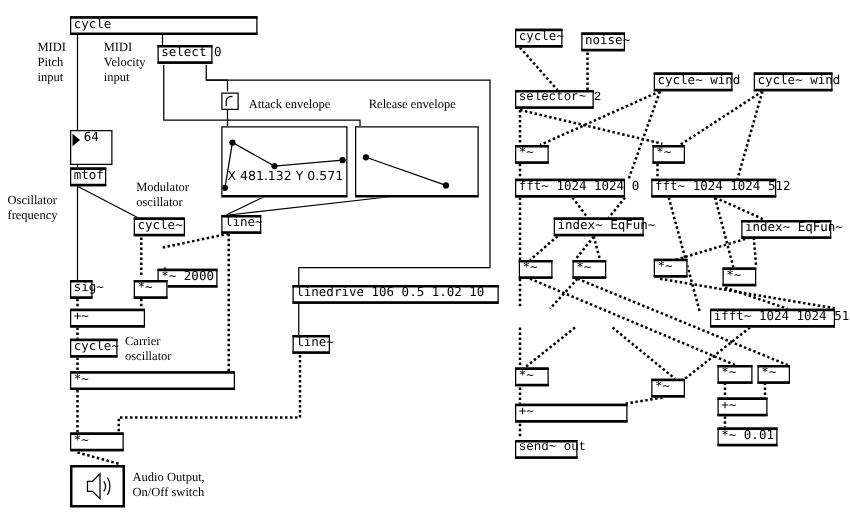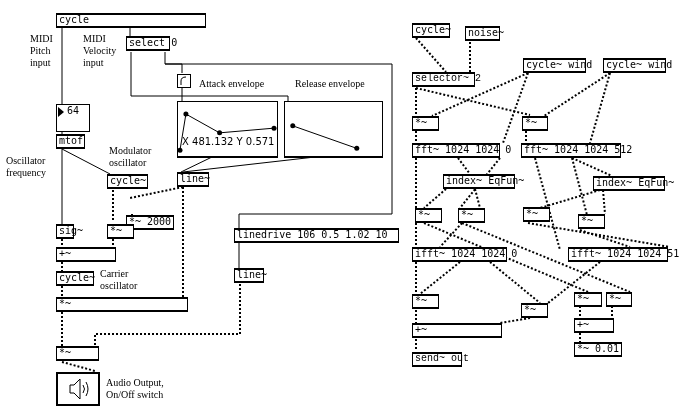--- a/index.html
+++ b/index.html
@@ -179,21 +179,20 @@
   <div class="obj" style="left:521px;top:143px;width:100px;"><span>fft~ 1024 1024 512</span></div>
 
   <div class="obj" style="left:443px;top:174px;width:72px;"><span>index~ EqFun~</span></div>
   <div class="obj" style="left:593px;top:176px;width:72px;"><span>index~ EqFun~</span></div>
 
   <div class="obj" style="left:415px;top:208px;width:27px;"><span>*~</span></div>
   <div class="obj" style="left:458px;top:208px;width:27px;"><span>*~</span></div>
   <div class="obj" style="left:523px;top:207px;width:27px;"><span>*~</span></div>
   <div class="obj" style="left:578px;top:214px;width:27px;"><span>*~</span></div>
 
-  <div class="obj" style="left:412px;top:247px;width:95px;"><span>ifft~ 1024 1024 0</span></div>
   <div class="obj" style="left:568px;top:247px;width:100px;"><span>ifft~ 1024 1024 512</span></div>
 
   <div class="obj" style="left:412px;top:294px;width:27px;"><span>*~</span></div>
   <div class="obj" style="left:521px;top:303px;width:27px;"><span>*~</span></div>
   <div class="obj" style="left:574px;top:292px;width:28px;"><span>*~</span></div>
   <div class="obj" style="left:606px;top:292px;width:26px;"><span>*~</span></div>
 
   <div class="obj" style="left:412px;top:323px;width:90px;"><span>+~</span></div>
   <div class="obj" style="left:574px;top:318px;width:40px;"><span>+~</span></div>
   <div class="obj" style="left:574px;top:342px;width:48px;"><span>*~ 0.01</span></div>

